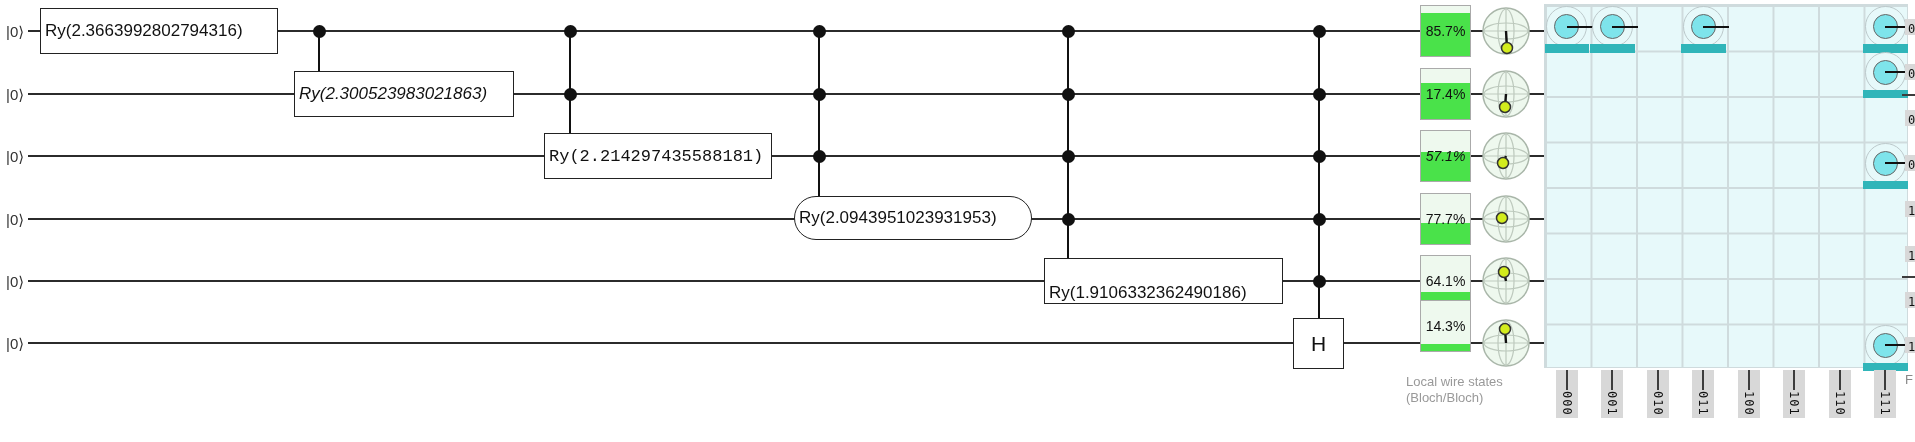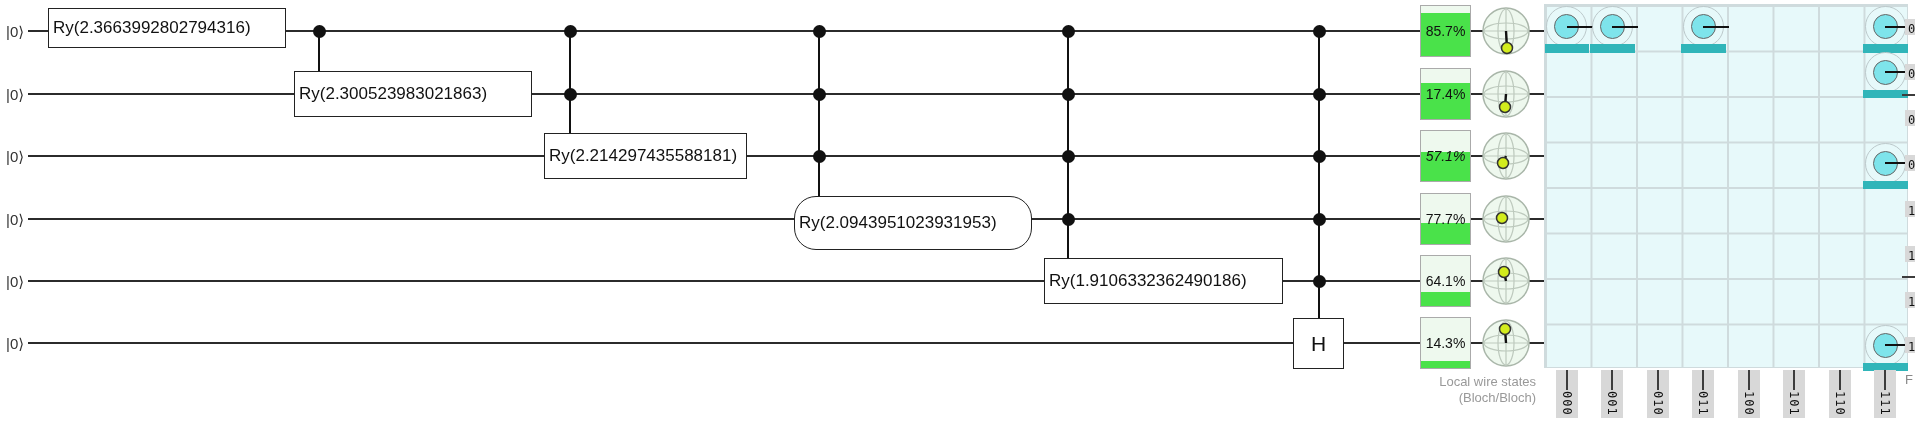--- a/index.html
+++ b/index.html
@@ -12,21 +12,21 @@
            font-size:17px;color:#111;display:flex;align-items:center;padding-left:4px;white-space:nowrap;}
   .hbox{position:absolute;background:#ffffff;border:1.5px solid #222;box-sizing:border-box;
         font-size:21px;color:#111;display:flex;align-items:center;justify-content:center;}
   .ctl-line{position:absolute;width:2px;background:#111;}
   .ctl-dot{position:absolute;width:13px;height:13px;border-radius:50%;background:#111;}
   .probbox{position:absolute;width:51px;height:52px;background:#eef9ee;border:1px solid #aaa;
            box-sizing:border-box;overflow:hidden;}
   .probfill{position:absolute;left:0;right:0;bottom:0;background:#4ae24a;}
   .problabel{position:absolute;left:0;right:0;top:50%;transform:translateY(-50%);
              text-align:center;font-size:14px;color:#111;}
-  .caption{position:absolute;left:1406px;top:374px;width:130px;text-align:right;
+  .caption{position:absolute;left:1406px;top:374px;width:130px;text-align:left;
            font-size:13px;line-height:16px;color:#999;}
   .ampgrid{position:absolute;left:1544px;top:4px;width:364px;height:364px;background:#e7f9fa;
            border:1.5px solid #cfdbdd;box-sizing:border-box;
            background-image:
              linear-gradient(to right, #cfdbdd 1.5px, transparent 1.5px),
              linear-gradient(to bottom, #cfdbdd 1.5px, transparent 1.5px);
            background-size:45.5px 45.5px;}
   .ampcell{position:absolute;width:46px;height:46px;}
   .ampouter{position:absolute;left:2px;top:2px;width:41px;height:41px;border:1.5px solid #bcc9cb;
             border-radius:50%;box-sizing:border-box;}
@@ -84,33 +84,33 @@
 <div class="ctl-dot" style="left:1061.5px;top:24.5px;"></div>
 <div class="ctl-dot" style="left:1061.5px;top:87.5px;"></div>
 <div class="ctl-dot" style="left:1061.5px;top:149.5px;"></div>
 <div class="ctl-dot" style="left:1061.5px;top:212.5px;"></div>
 <div class="ctl-dot" style="left:1312.5px;top:24.5px;"></div>
 <div class="ctl-dot" style="left:1312.5px;top:87.5px;"></div>
 <div class="ctl-dot" style="left:1312.5px;top:149.5px;"></div>
 <div class="ctl-dot" style="left:1312.5px;top:212.5px;"></div>
 <div class="ctl-dot" style="left:1312.5px;top:274.5px;"></div>
 
-<div class="gatebox" style="left:48px;top:8px;width:238px;height:40px;">
+<div class="gatebox" style="left:40px;top:8px;width:238px;height:46px;">
   <span>Ry(2.3663992802794316)</span>
 </div>
-<div class="gatebox" style="left:294px;top:71px;width:238px;height:46px;">
+<div class="gatebox" style="left:294px;top:71px;width:220px;height:46px;font-style:italic;">
   <span>Ry(2.300523983021863)</span>
 </div>
-<div class="gatebox" style="left:544px;top:133px;width:203px;height:46px;">
+<div class="gatebox" style="left:544px;top:133px;width:228px;height:46px;font-family:Liberation Mono, monospace;">
   <span>Ry(2.214297435588181)</span>
 </div>
-<div class="gatebox" style="left:794px;top:196px;width:238px;height:54px;border-radius:22px;">
+<div class="gatebox" style="left:794px;top:196px;width:238px;height:44px;border-radius:22px;">
   <span>Ry(2.0943951023931953)</span>
 </div>
-<div class="gatebox" style="left:1044px;top:258px;width:239px;height:46px;">
+<div class="gatebox" style="left:1044px;top:258px;width:239px;height:46px;align-items:flex-end;">
   <span>Ry(1.9106332362490186)</span>
 </div>
 <div class="hbox" style="left:1293px;top:318px;width:51px;height:51px;">
   <span>H</span>
 </div>
 
 <div class="probbox" style="left:1420px;top:5px;text-decoration:underline;">
   <div class="probfill" style="height:42.9px;"></div>
   <span class="problabel">85.7%</span>
 </div>
@@ -123,21 +123,21 @@
   <span class="problabel">57.1%</span>
 </div>
 <div class="probbox" style="left:1420px;top:193px;">
   <div class="probfill" style="height:21.5px;"></div>
   <span class="problabel">77.7%</span>
 </div>
 <div class="probbox" style="left:1420px;top:255px;">
   <div class="probfill" style="height:14.3px;"></div>
   <span class="problabel">64.1%</span>
 </div>
-<div class="probbox" style="left:1420px;top:317px;padding-left:28px;">
+<div class="probbox" style="left:1420px;top:300px;padding-left:28px;">
   <div class="probfill" style="height:7.2px;"></div>
   <span class="problabel">14.3%</span>
 </div>
 
 <svg class="abs" style="left:1482px;top:7px;" width="48" height="48" viewBox="0 0 48 48">
   <circle cx="24" cy="24" r="23" fill="#eef8ee" stroke="#a9b6a9" stroke-width="1.5"></circle>
   <ellipse cx="24" cy="24" rx="22" ry="8" fill="none" stroke="#bdc9bd" stroke-width="1.2"></ellipse>
   <ellipse cx="24" cy="24" rx="8" ry="22" fill="none" stroke="#bdc9bd" stroke-width="1.2"></ellipse>
   <line x1="2" y1="24" x2="46" y2="24" stroke="#bdc9bd" stroke-width="1.2"></line>
   <line x1="24" y1="2" x2="24" y2="46" stroke="#bdc9bd" stroke-width="1.2"></line>

